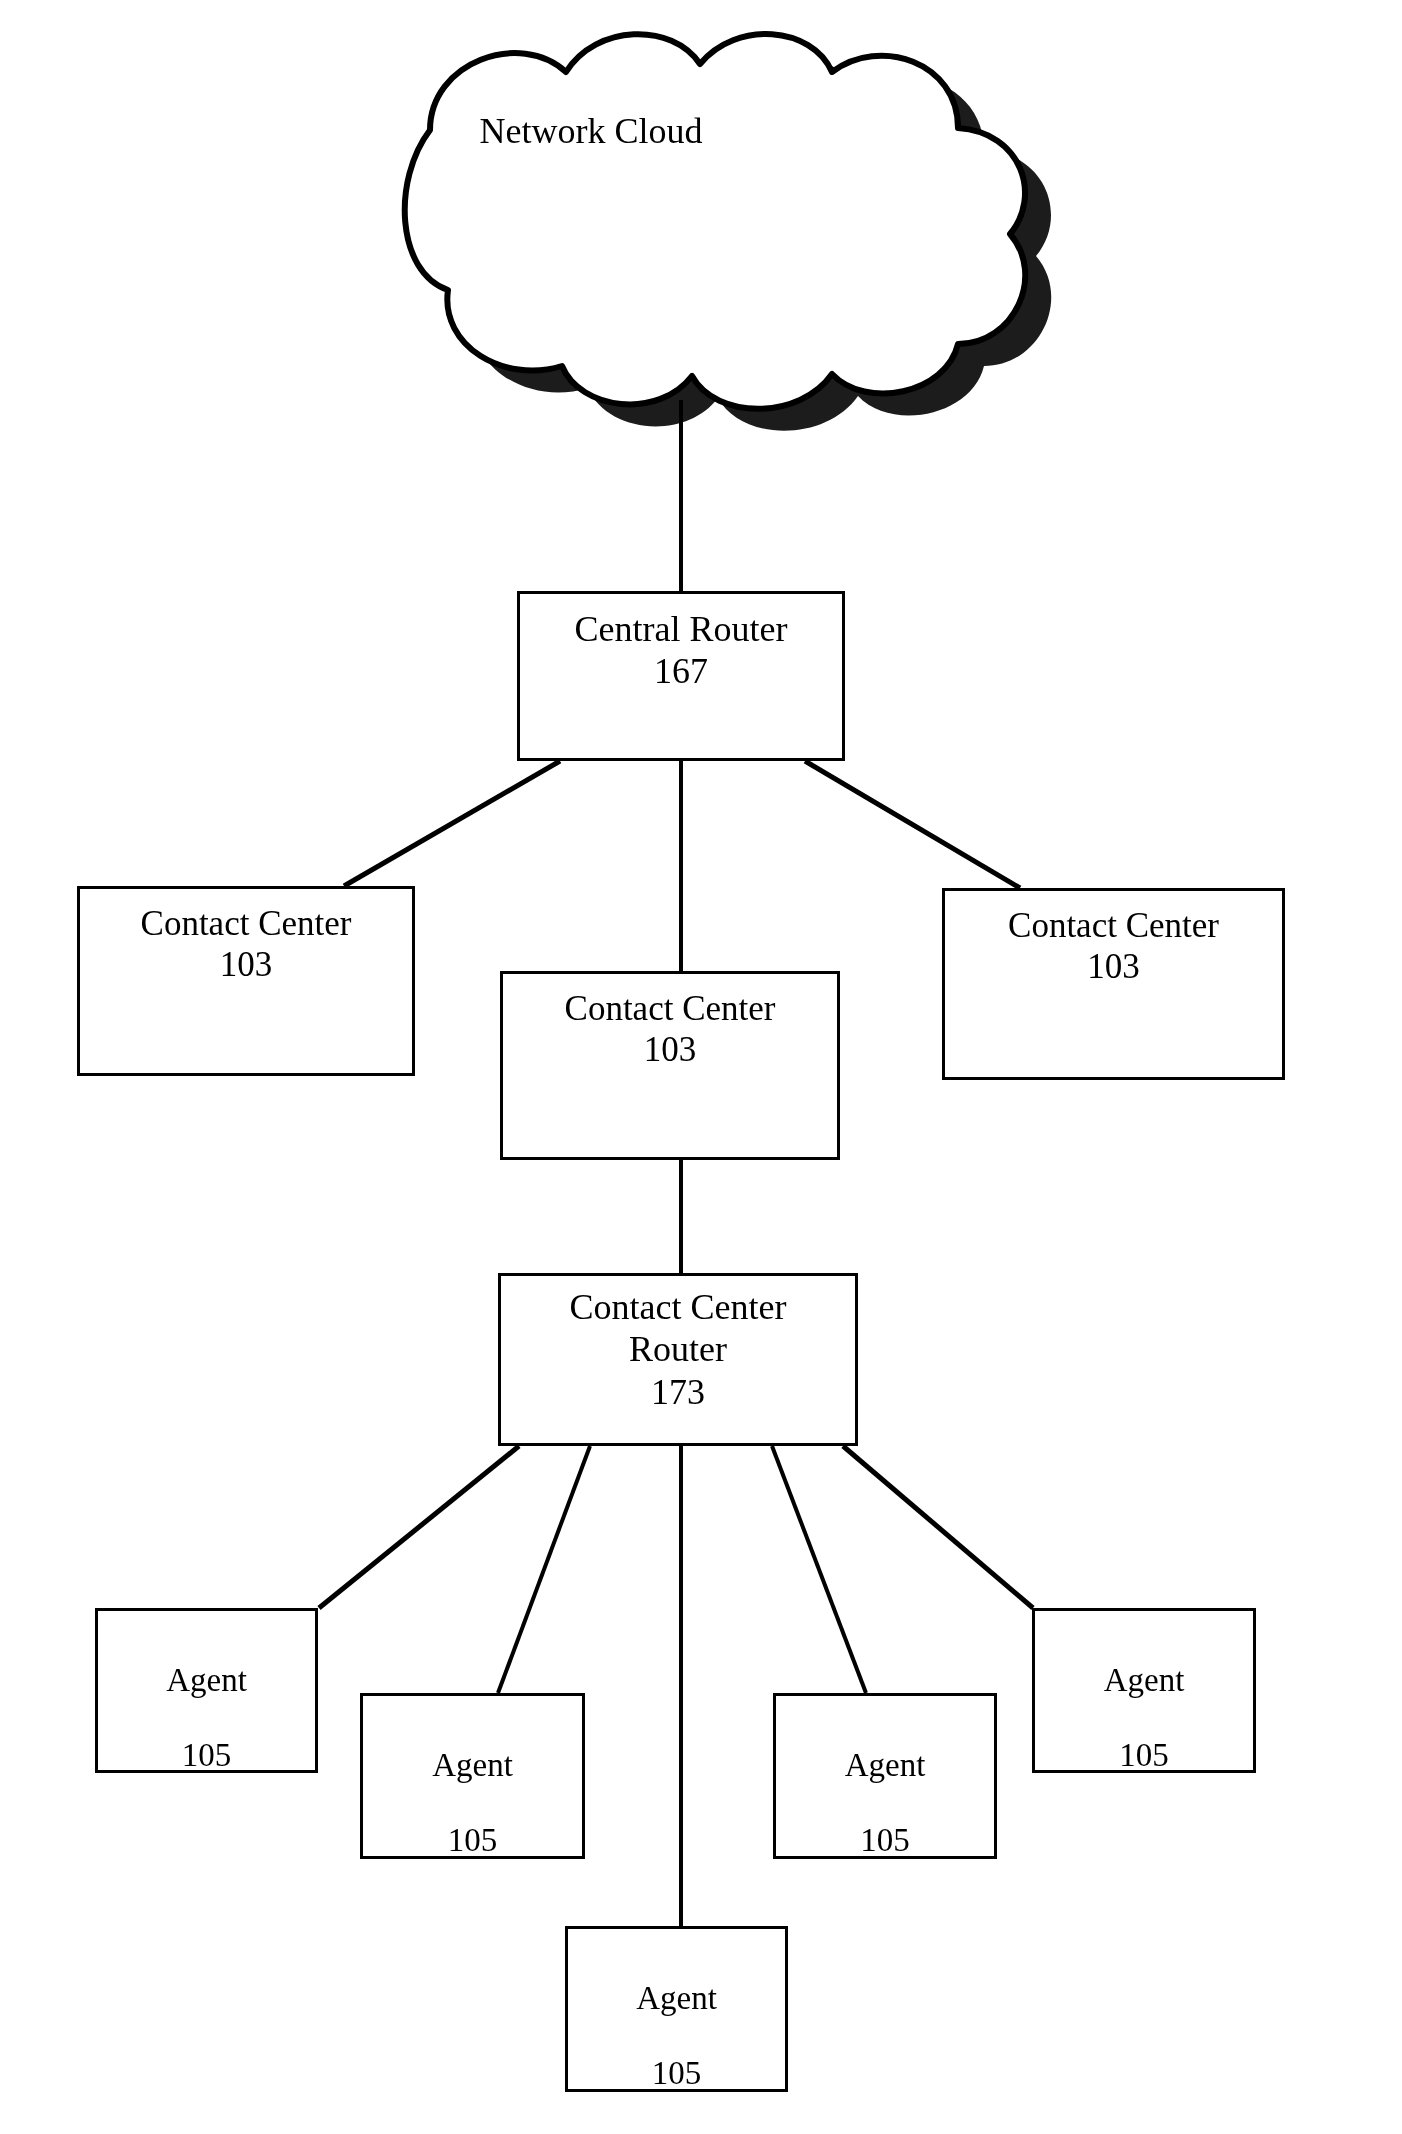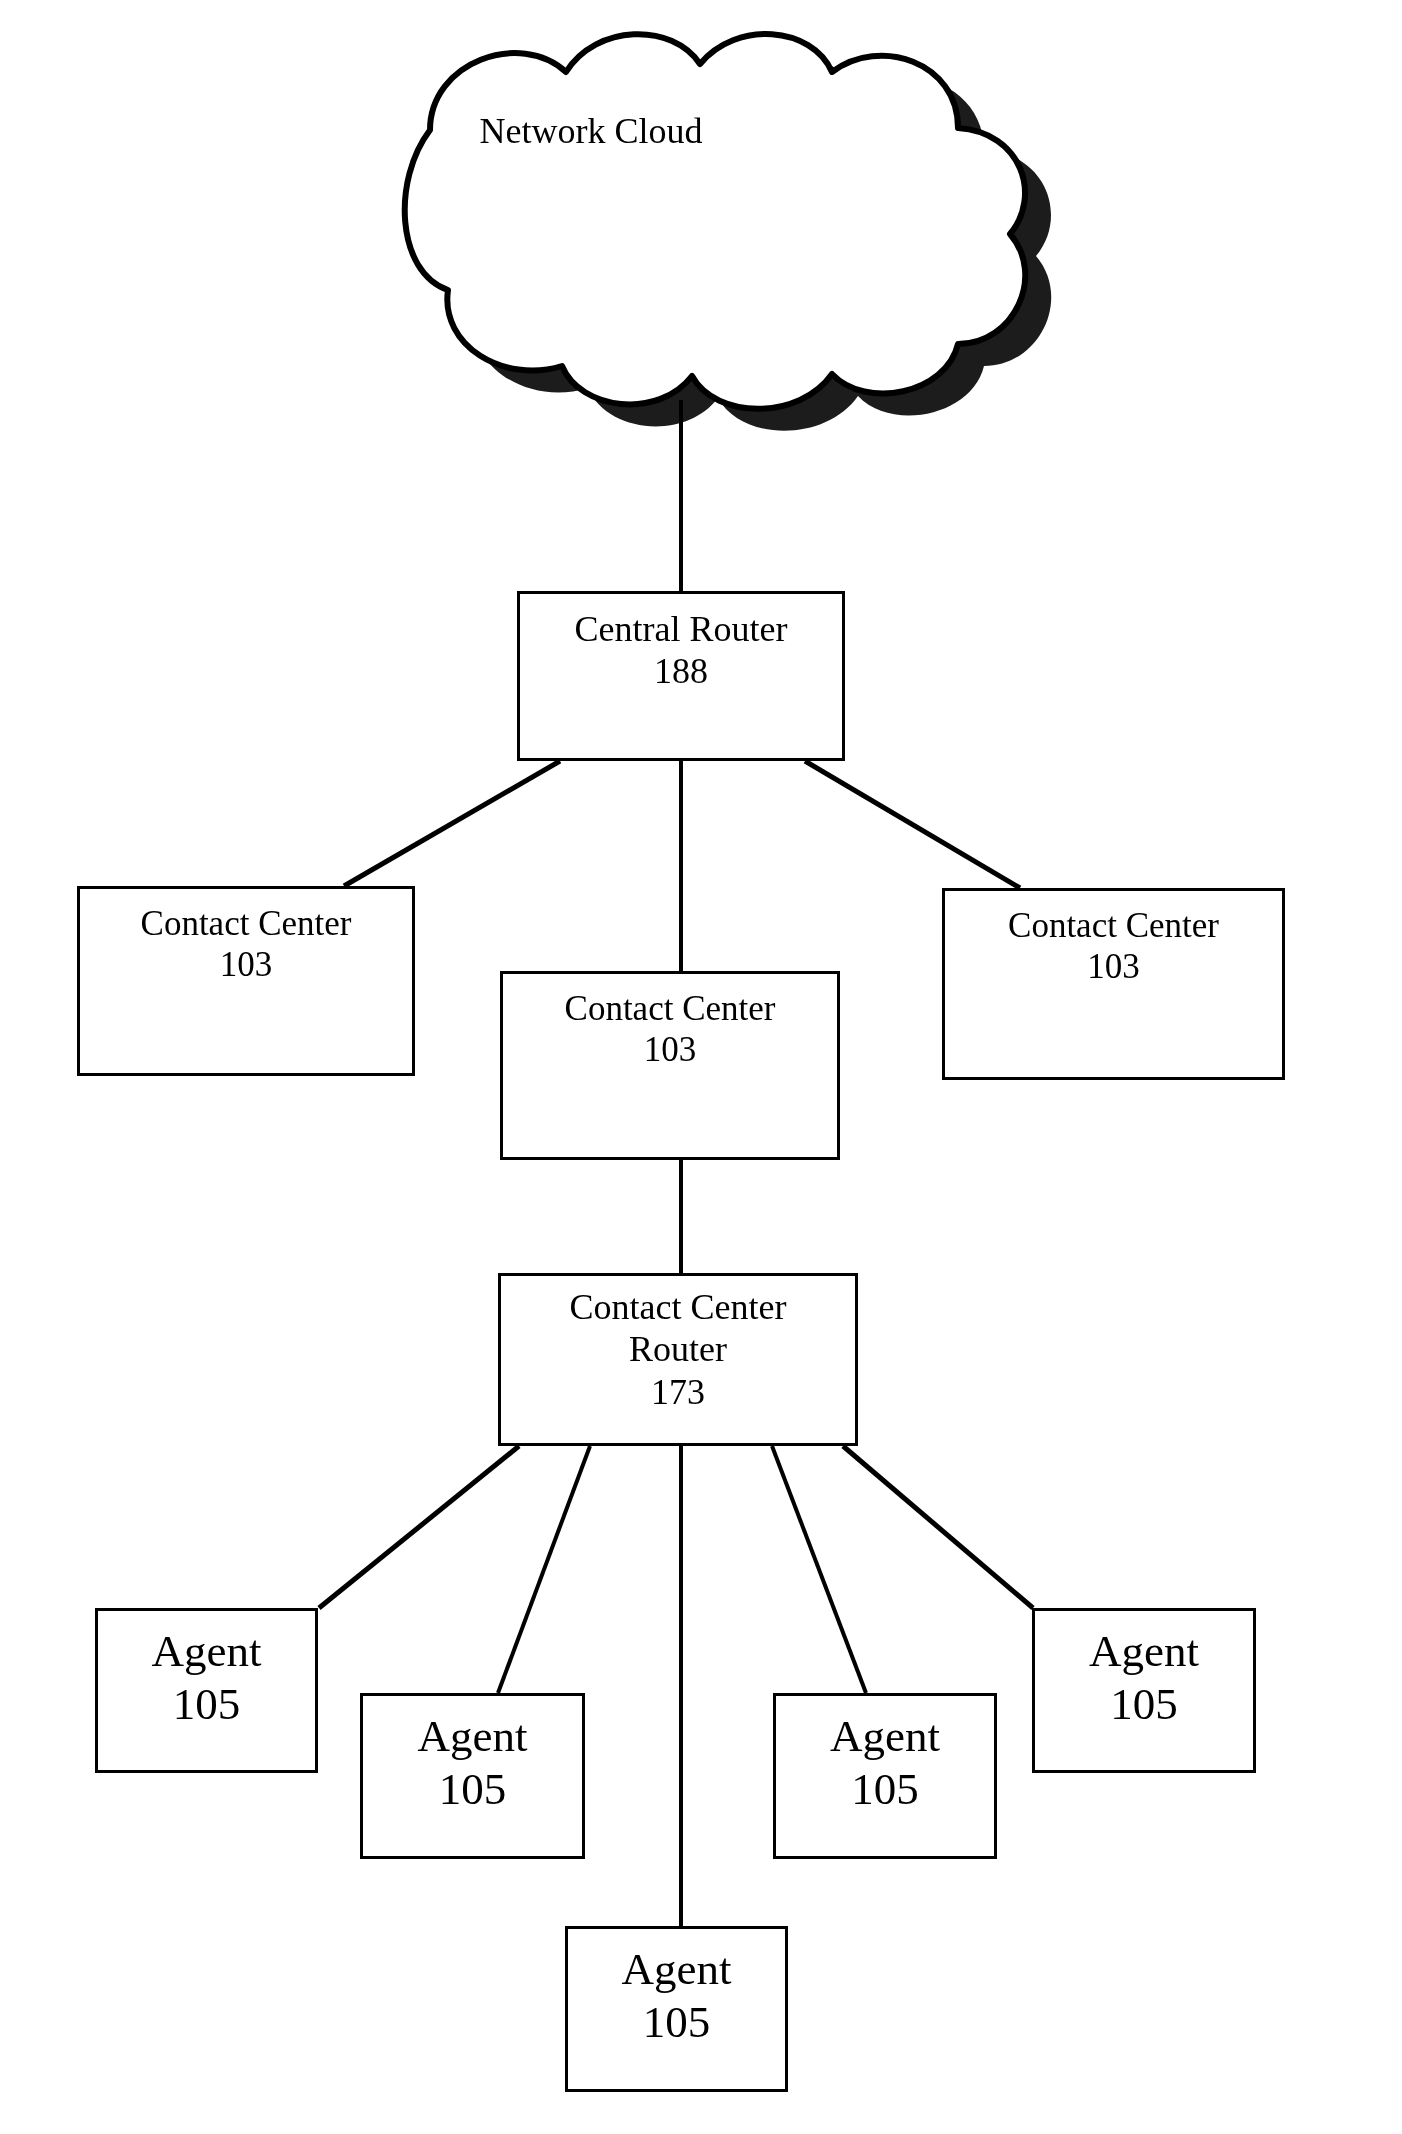--- a/index.html
+++ b/index.html
@@ -41,21 +41,21 @@
     z-index: 3;
   }
   .node .line {
     display: block;
     text-align: center;
     white-space: nowrap;
     line-height: 1.18;
   }
   .node.box-lg .line { font-size: 36px; }
   .node.box-md .line { font-size: 35px; }
-  .node.box-sm .line { font-size: 45px; }
+  .node.box-sm .line { font-size: 33px; margin-top: 36px; }
 
   .cloud-label {
     position: absolute;
     z-index: 4;
     text-align: center;
     width: 420px;
     left: 381px;
     top: 110px;
     line-height: 1.22;
   }
@@ -112,21 +112,21 @@
     <line x1="772" y1="1446" x2="866" y2="1693" stroke="#000000" stroke-width="4"></line>
     <line x1="843" y1="1446" x2="1033" y2="1608" stroke="#000000" stroke-width="5"></line>
   </svg>
 
   <div class="cloud-label">
     <span class="line">Network Cloud</span>
   </div>
 
   <div class="node box-lg" style="left:517px; top:591px; width:328px; height:170px;">
     <span class="line">Central Router</span>
-    <span class="line">188</span>
+    <span class="line">167</span>
   </div>
 
   <div class="node box-md" style="left:77px; top:886px; width:338px; height:190px;">
     <span class="line">Contact Center</span>
     <span class="line">103</span>
   </div>
 
   <div class="node box-md" style="left:500px; top:971px; width:340px; height:189px;">
     <span class="line">Contact Center</span>
     <span class="line">103</span>

